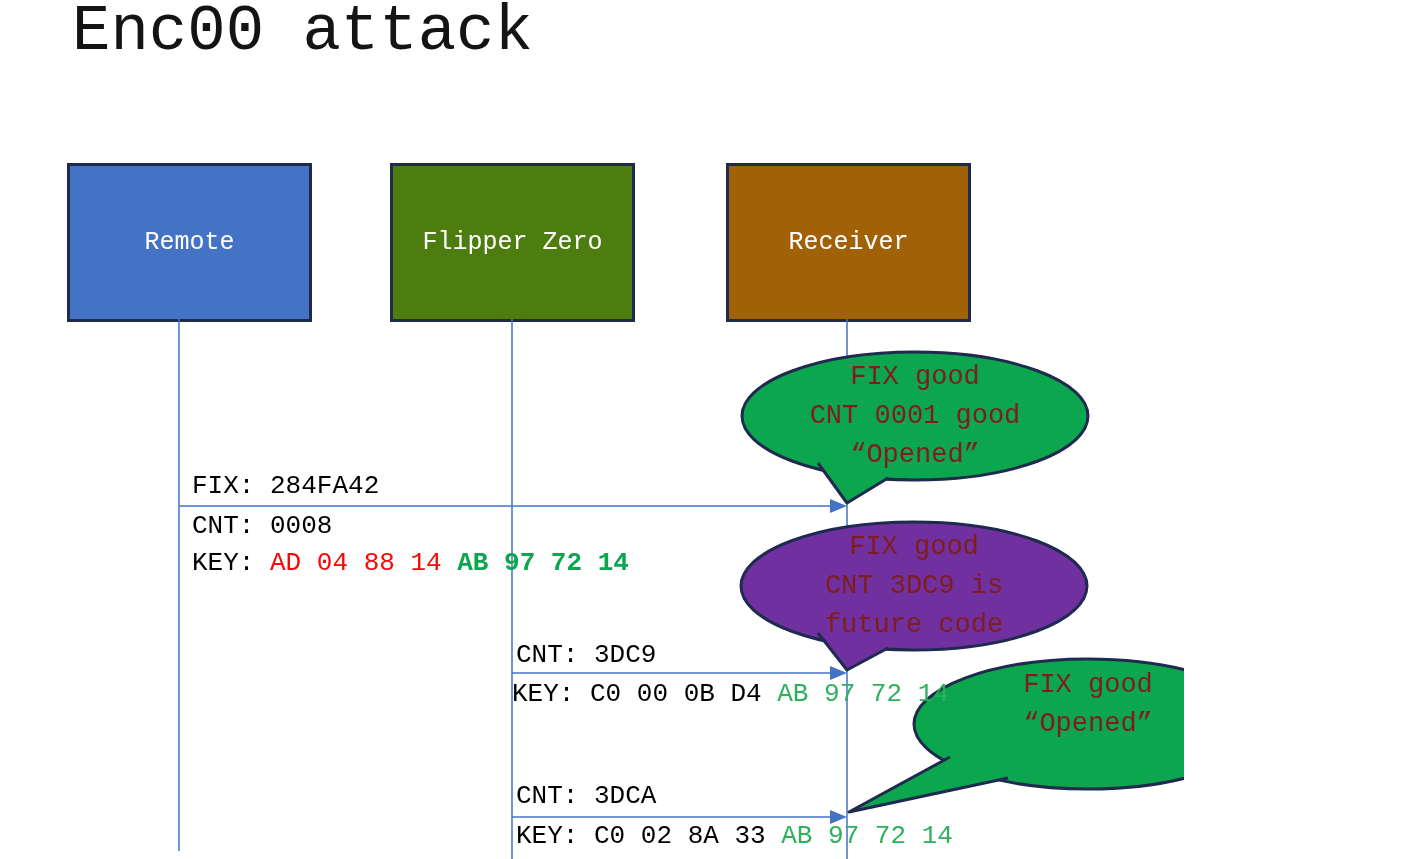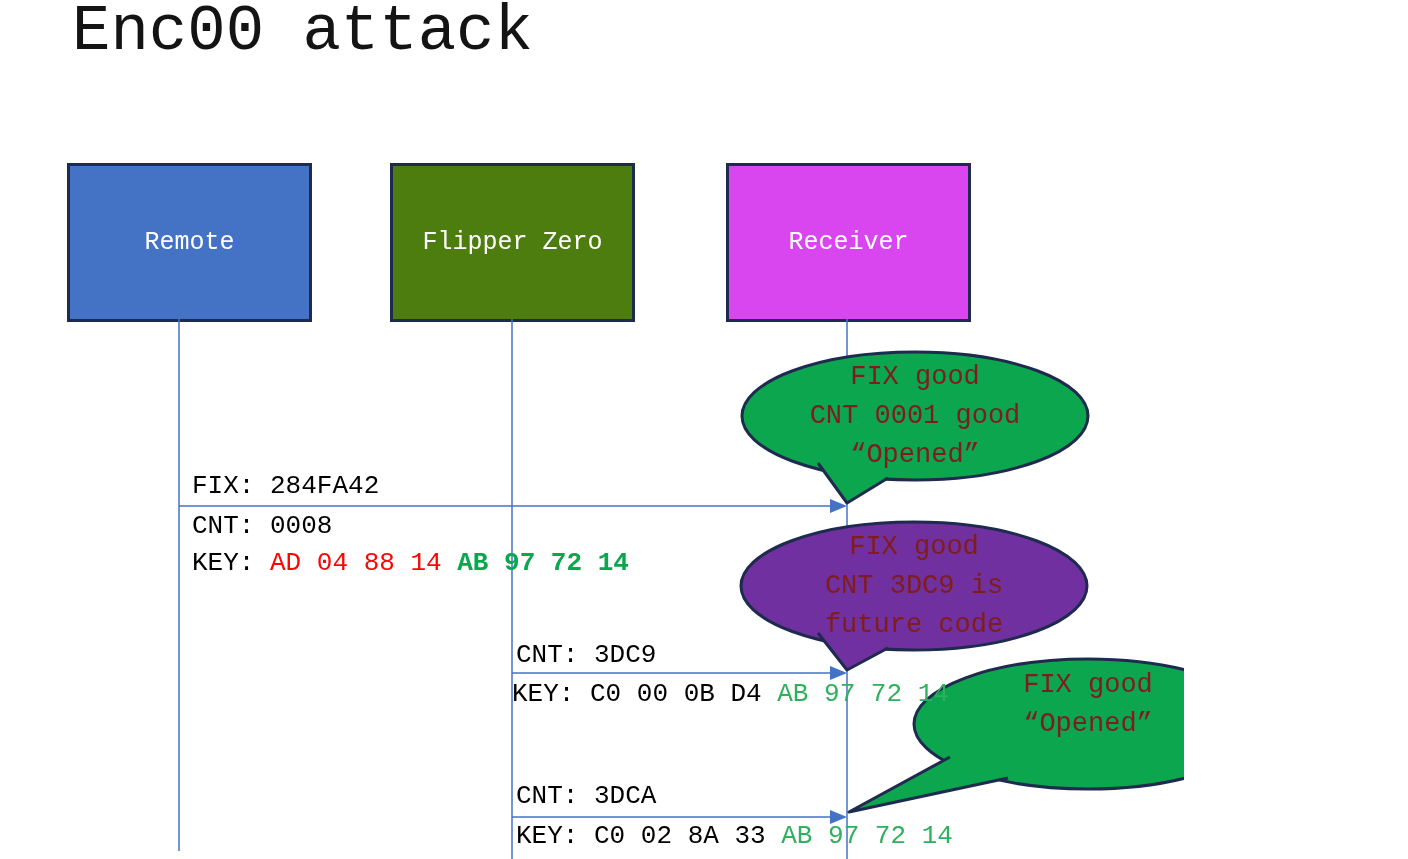--- a/index.html
+++ b/index.html
@@ -12,21 +12,21 @@
     font-size:64px;font-weight:300;color:#141414;letter-spacing:0px;
   }
   .actor{
     position:absolute;top:163px;width:239px;height:153px;
     border:3px solid #1e2a4e;display:flex;align-items:center;justify-content:center;
     box-sizing:content-box;
   }
   .actor span{color:#ffffff;font-size:25px;}
   .actor.remote{left:56px;background:#4472c4;margin-left:11px;}
   .actor.flipper{left:390px;background:#4d7c0f;}
-  .actor.receiver{left:726px;background:#d946ef;text-align:right;}
+  .actor.receiver{left:726px;background:#a16207;text-align:right;}
   svg.layer{position:absolute;left:0;top:0;}
   .msg-row{
     position:absolute;font-size:26px;color:#000000;white-space:nowrap;line-height:32px;
   }
   .seg-red{color:#fb0505;}
   .seg-green-bold{color:#0ca64f;font-weight:bold;}
   .seg-green{color:#2eb05c;}
   .bubble-text{
     position:absolute;width:346px;text-align:center;color:#7f1d1d;
     font-size:27px;line-height:39px;

